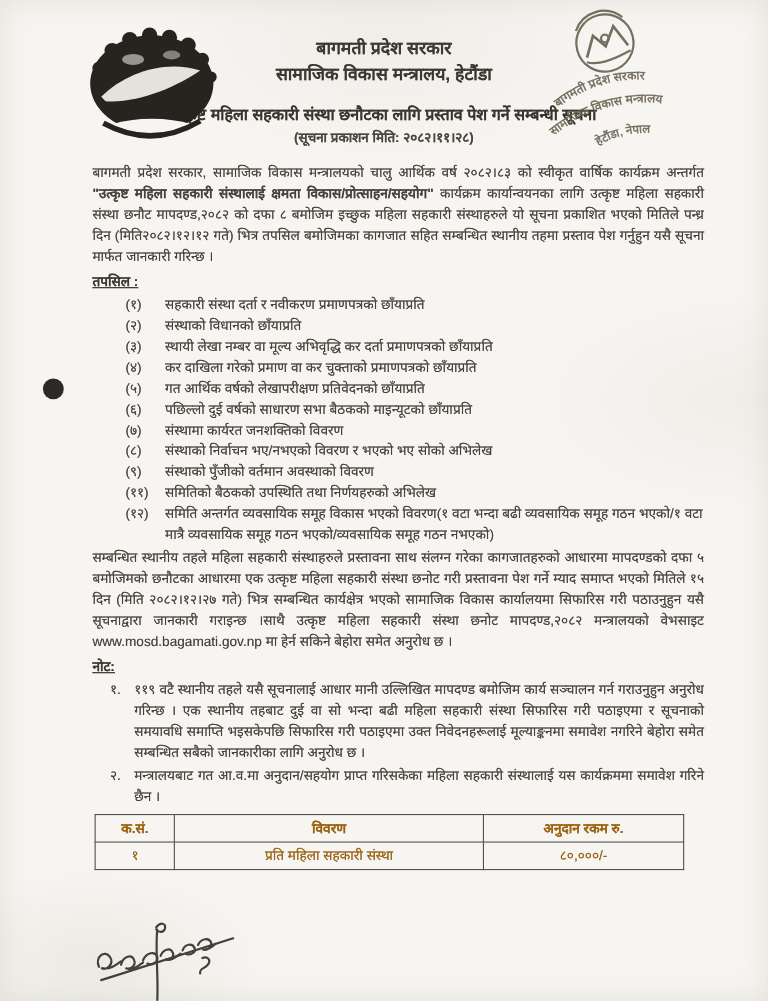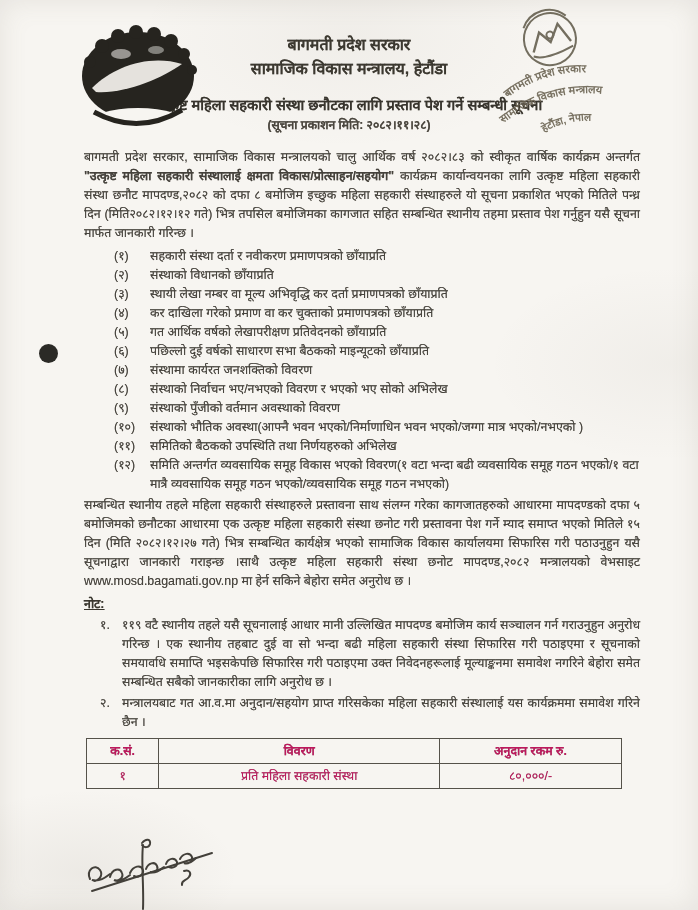--- a/index.html
+++ b/index.html
@@ -30,21 +30,21 @@
   .doc-item{ display:flex; }
   .dnum{ min-width:36px; flex:none; }
   .dtext{ flex:1; }
   .notes{ margin:1px 0 6px 16px; }
   .note-item{ display:flex; margin-bottom:2px; text-align:justify;}
   .nnum{ min-width:22px; flex:none; }
   .ntext{ flex:1; }
   table.grant{ border-collapse:collapse; margin:6px 0 0 2px; width:536px; font-size:12.4px;}
   table.grant th, table.grant td{
     border:1.2px solid #55524a; text-align:center; padding:2px 4px; height:20px;
-    color:#be185d; font-weight:bold;
+    color:#a16207; font-weight:bold;
   }
   table.grant td{ font-weight:normal; }
   .col-sn{width:66px;} .col-desc{width:288px;margin-top:12px;} .col-amt{width:182px;margin-top:42px;}
   .emblem-left{ position:absolute; left:74px; top:24px; }
   .stamp-right{ position:absolute; left:480px; top:6px; }
   .ink-dot{
     position:absolute; left:39px; top:344px; width:19px; height:19px;
     border-radius:50%; background:#2b2a26; filter:blur(.4px);
   }
   .signature{ position:absolute; left:80px; top:833px; }
@@ -99,20 +99,21 @@
     <div class="gov">बागमती प्रदेश सरकार</div>
     <div class="ministry">सामाजिक विकास मन्त्रालय, हेटौंडा</div>
     <div class="title">उत्कृष्ट महिला सहकारी संस्था छनौटका लागि प्रस्ताव पेश गर्ने सम्बन्धी सूचना</div>
     <div class="pubdate">(सूचना प्रकाशन मिति: २०८२।११।२८)</div>
   </div>
 
   <div class="content txt">
 
     <p class="para"><span>बागमती प्रदेश सरकार, सामाजिक विकास मन्त्रालयको चालु आर्थिक वर्ष २०८२।८३ को स्वीकृत वार्षिक कार्यक्रम अन्तर्गत </span><b>"उत्कृष्ट महिला सहकारी संस्थालाई क्षमता विकास/प्रोत्साहन/सहयोग"</b><span> कार्यक्रम कार्यान्वयनका लागि उत्कृष्ट महिला सहकारी संस्था छनौट मापदण्ड,२०८२ को दफा ८ बमोजिम इच्छुक महिला सहकारी संस्थाहरुले यो सूचना प्रकाशित भएको मितिले पन्ध्र दिन (मिति२०८२।१२।१२ गते) भित्र तपसिल बमोजिमका कागजात सहित सम्बन्धित स्थानीय तहमा प्रस्ताव पेश गर्नुहुन यसै सूचना मार्फत जानकारी गरिन्छ ।</span></p>
 
+    <div class="h-ul">तपसिल :</div>
 
     <div class="doc-list">
       <div class="doc-item">
           <span class="dnum">(१)</span>
           <span class="dtext">सहकारी संस्था दर्ता र नवीकरण प्रमाणपत्रको छाँयाप्रति</span>
         </div>
       <div class="doc-item">
           <span class="dnum">(२)</span>
           <span class="dtext">संस्थाको विधानको छाँयाप्रति</span>
         </div>
@@ -136,24 +137,20 @@
           <span class="dnum">(७)</span>
           <span class="dtext">संस्थामा कार्यरत जनशक्तिको विवरण</span>
         </div>
       <div class="doc-item">
           <span class="dnum">(८)</span>
           <span class="dtext">संस्थाको निर्वाचन भए/नभएको विवरण र भएको भए सोको अभिलेख</span>
         </div>
       <div class="doc-item">
           <span class="dnum">(९)</span>
           <span class="dtext">संस्थाको पुँजीको वर्तमान अवस्थाको विवरण</span>
-        </div>
-      <div class="doc-item">
-          <span class="dnum">(१०)</span>
-          <span class="dtext">संस्थाको भौतिक अवस्था(आफ्नै भवन भएको/निर्माणाधिन भवन भएको/जग्गा मात्र भएको/नभएको )</span>
         </div>
       <div class="doc-item">
           <span class="dnum">(११)</span>
           <span class="dtext">समितिको बैठकको उपस्थिति तथा निर्णयहरुको अभिलेख</span>
         </div>
       <div class="doc-item">
           <span class="dnum">(१२)</span>
           <span class="dtext">समिति अन्तर्गत व्यवसायिक समूह विकास भएको विवरण(१ वटा भन्दा बढी व्यवसायिक समूह गठन भएको/१ वटा मात्रै व्यवसायिक समूह गठन भएको/व्यवसायिक समूह गठन नभएको)</span>
         </div>
     </div>

